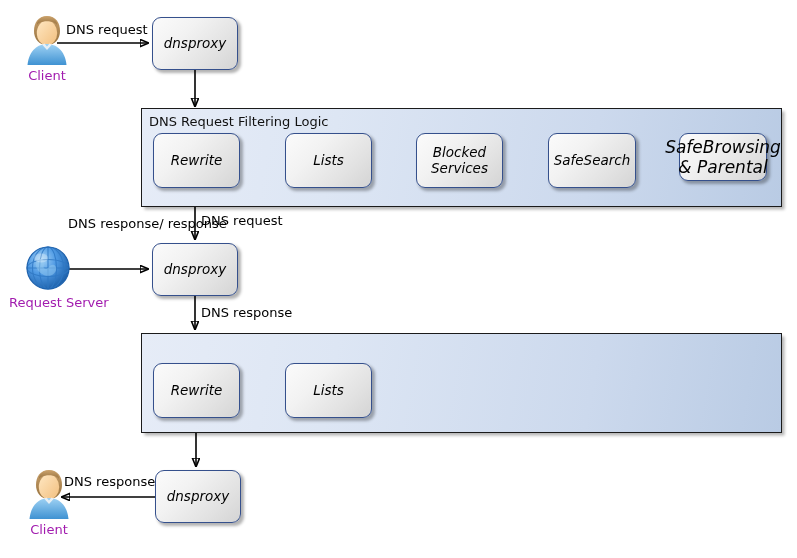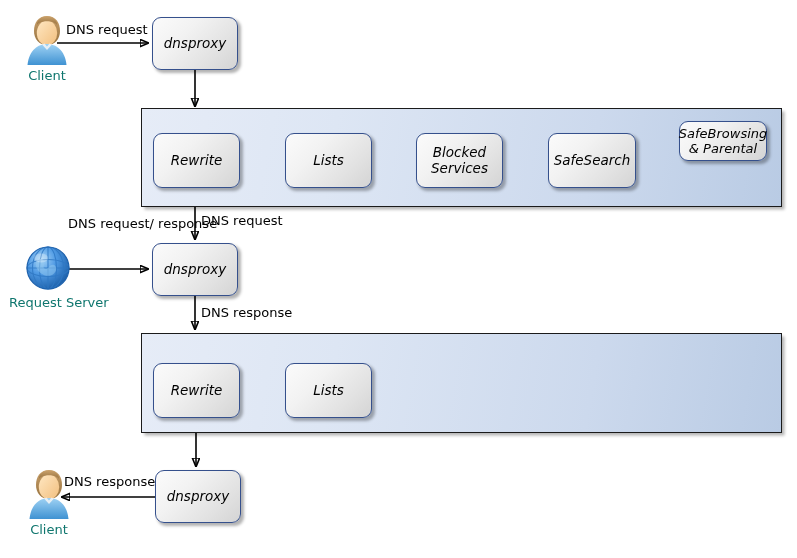--- a/index.html
+++ b/index.html
@@ -72,21 +72,21 @@
     height: 558px;
     pointer-events: none;
   }
   #wires line, #wires path { stroke: #000000; stroke-width: 1.6px; fill: none; }
 
   
   .actor { position: absolute; }
   .actor-caption {
     position: absolute;
     font-size: 13px;
-    color: #0f766e;
+    color: #a21caf;
     text-align: center;
     white-space: nowrap;
     line-height: 1.18;
   }
 </style>
 </head>
 <body>
 
 <div id="canvas">
 
@@ -147,52 +147,53 @@
   </div>
   <div class="actor-caption" style="left:12px; top:68px; width:70px;">Client</div>
 
   <div class="label" style="left:66px; top:22px;">DNS request</div>
 
   <div class="node" style="left:152px; top:17px; width:86px; height:53px;">
     <span>dnsproxy</span>
   </div>
 
   <div class="group" style="left:141px; top:108px; width:641px; height:99px;"></div>
+  <div class="group-title" style="left:149px; top:114px;">DNS Request Filtering Logic</div>
 
   <div class="node" style="left:153px; top:133px; width:87px; height:55px;">
     <span>Rewrite</span>
   </div>
 
   <div class="node" style="left:285px; top:133px; width:87px; height:55px;">
     <span>Lists</span>
   </div>
 
   <div class="node" style="left:548px; top:133px; width:88px; height:55px;">
     <span>SafeSearch</span>
   </div>
 
   <div class="node" style="left:416px; top:133px; width:87px; height:55px;">
     <div>
       <span>Blocked</span>
       <span>Services</span>
     </div>
   </div>
 
-  <div class="node" style="left:679px; top:121px; width:88px; height:40px; font-size:13px;">
+  <div class="node" style="left:679px; top:133px; width:88px; height:48px; font-size:17px;">
     <div>
       <span>SafeBrowsing</span>
       <span>&amp; Parental</span>
     </div>
   </div>
 
   <div class="label" style="left:201px; top:213px;">DNS request</div>
 
   <div class="label center" style="left:68px; top:216px; width:80px;">
     <span>DNS</span>
-    <span>request/</span>
+    <span>response/</span>
     <span>response</span>
   </div>
 
   <div class="actor" style="left:23px; top:243px; width:50px; height:50px;">
     <svg width="50" height="50" viewBox="0 0 50 50">
       <defs>
         <radialGradient id="globeG" cx="35%" cy="30%" r="75%">
           <stop offset="0%" stop-color="#a9d6f7"></stop>
           <stop offset="45%" stop-color="#4f9ae4"></stop>
           <stop offset="100%" stop-color="#1b5ea8"></stop>

